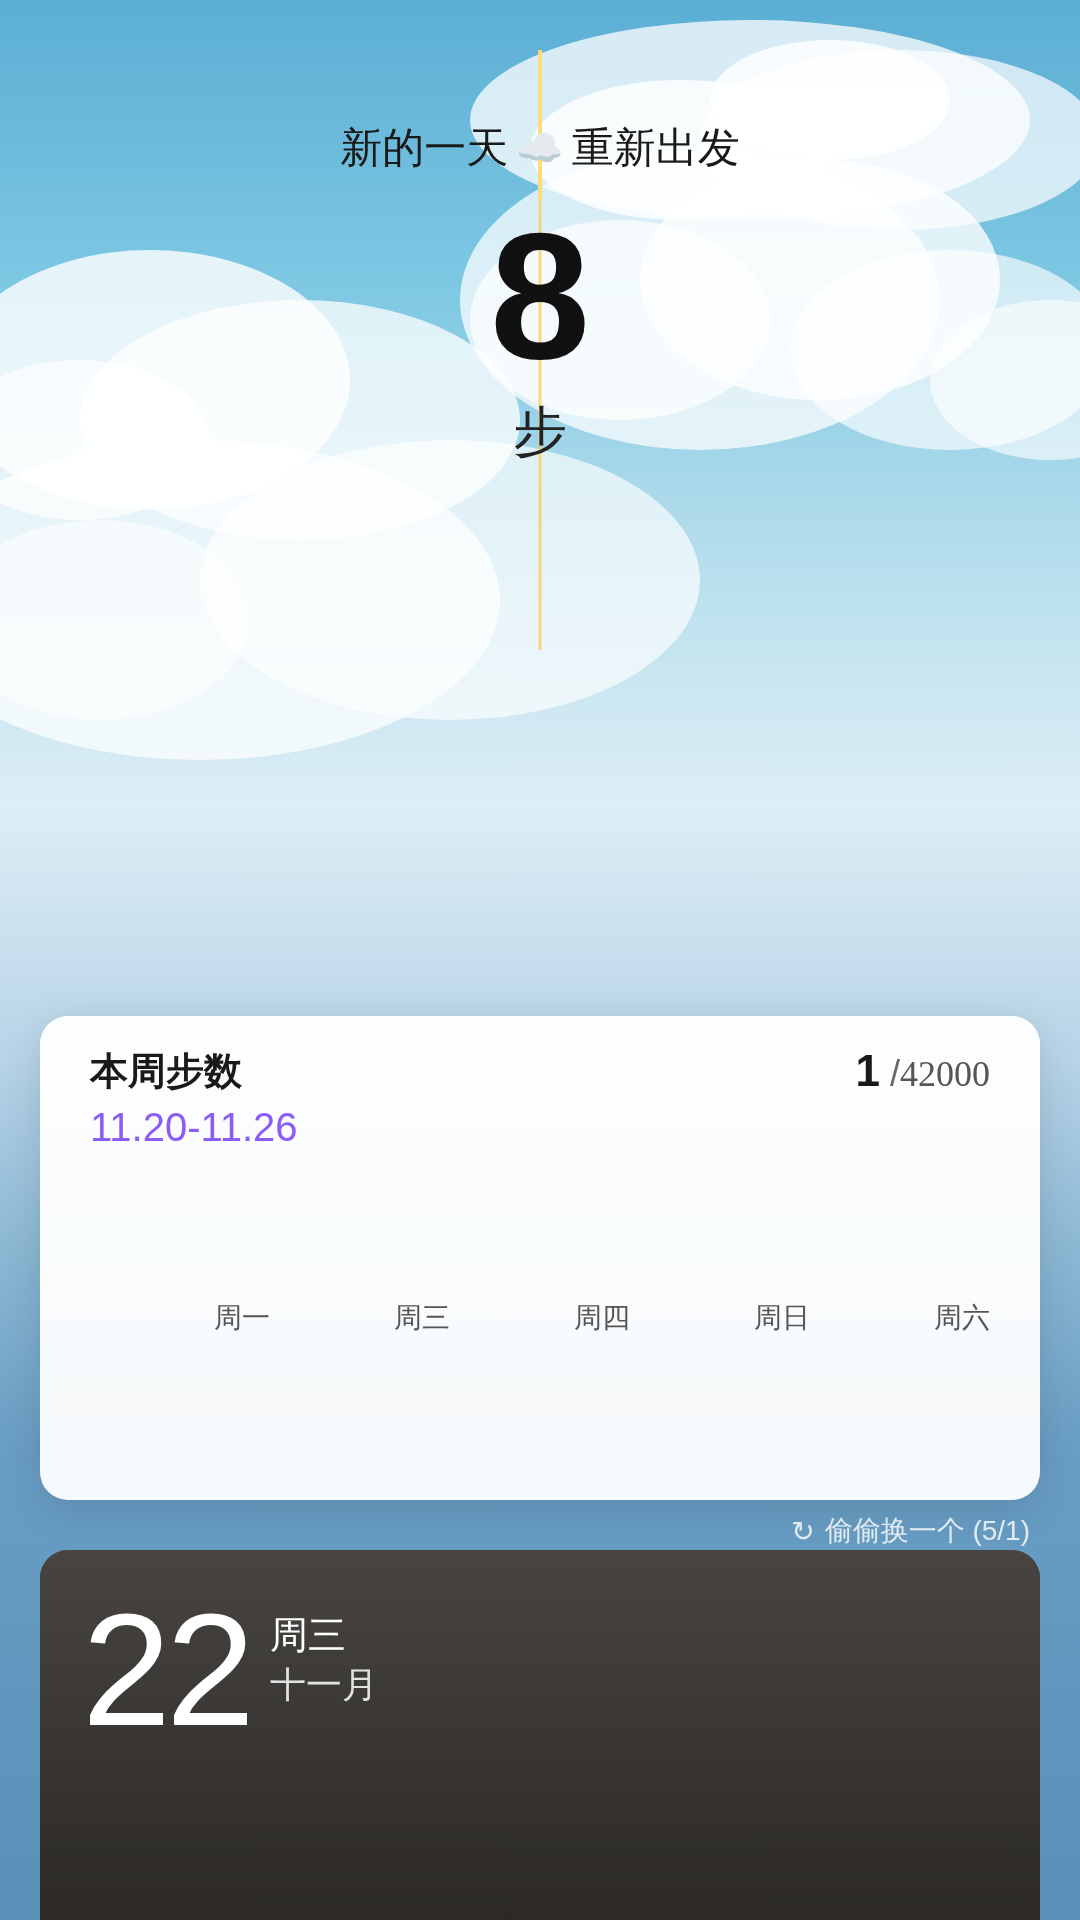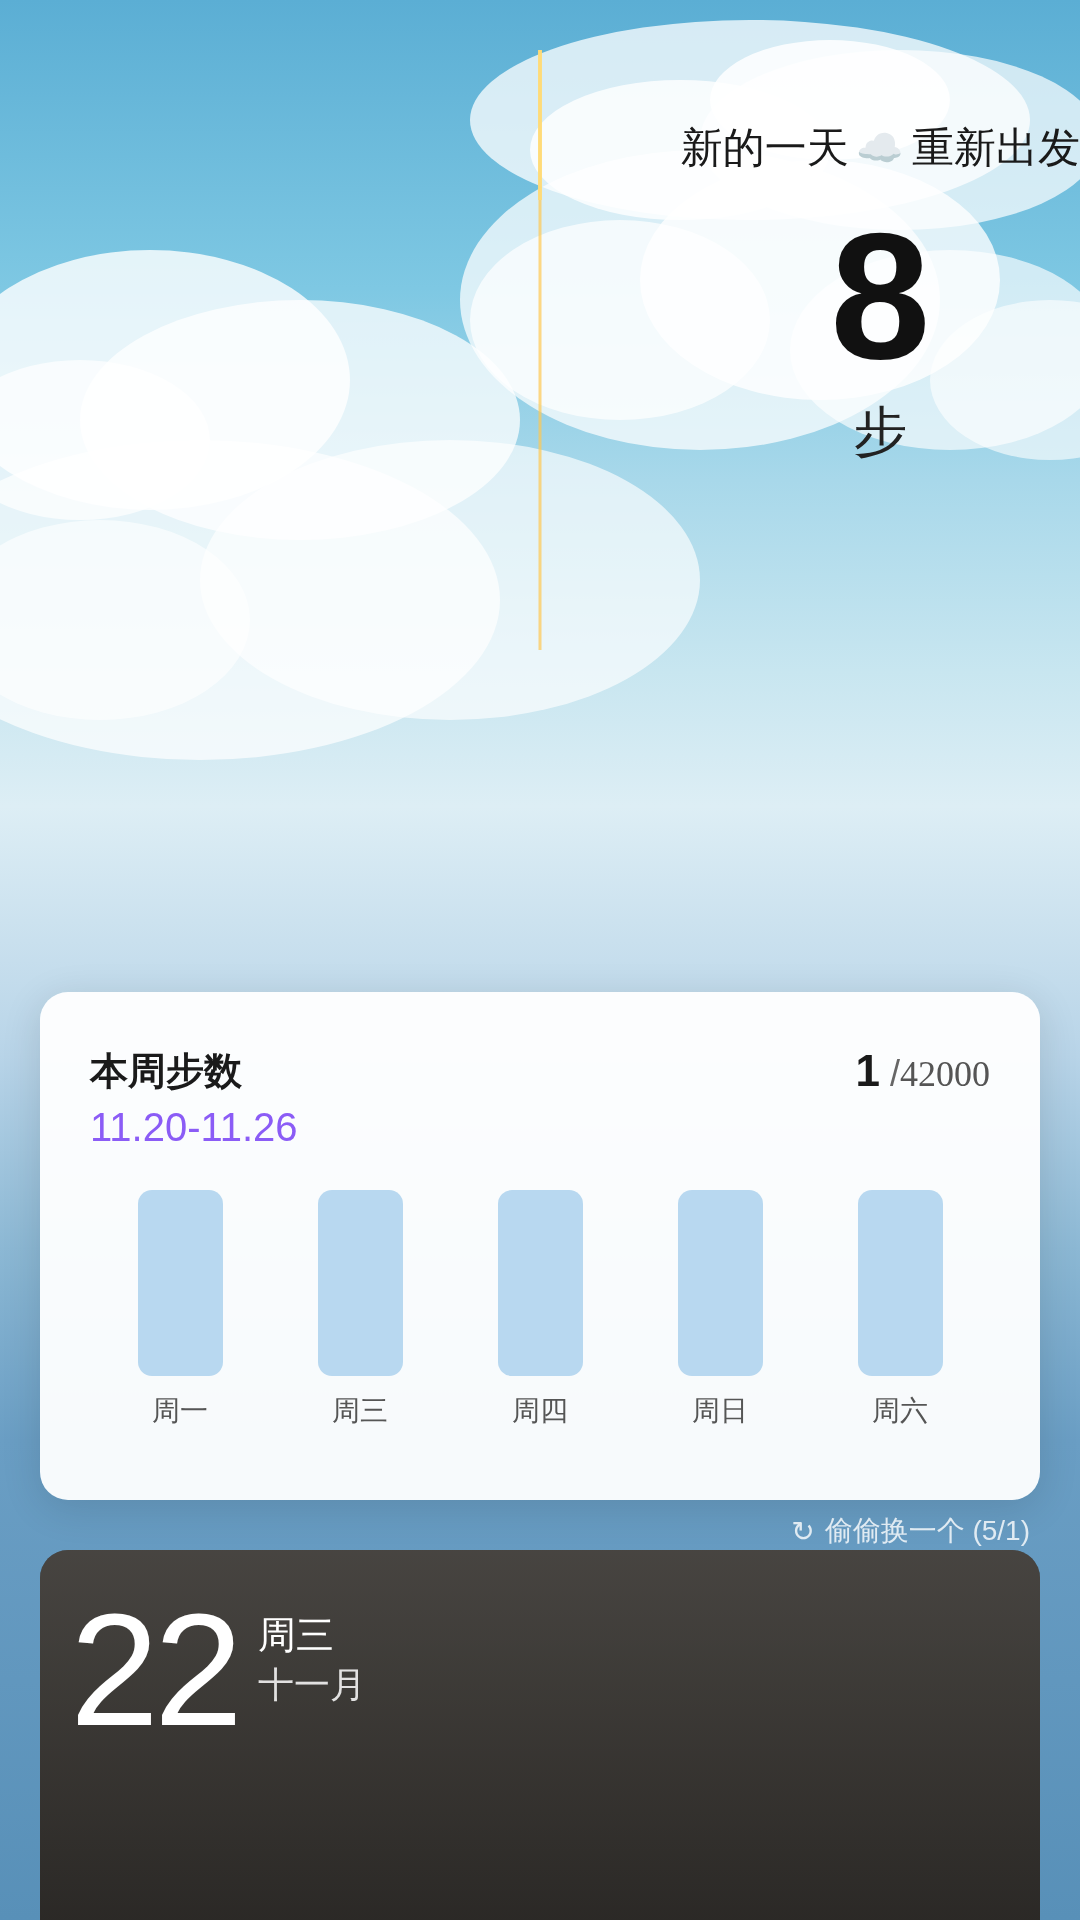--- a/index.html
+++ b/index.html
@@ -30,21 +30,21 @@
         #5890b8 100%
       );
     }
 
     .content-overlay {
       position: absolute;
       top: 0; left: 0;
       width: 100%; height: 100%;
       display: flex;
       flex-direction: column;
-      align-items: flex-end;
+      align-items: center;
     }
 
     .top-section {
       display: flex;
       flex-direction: column;
       align-items: center;
       padding-top: 120px;
       flex: 0 0 auto;
     }
 
@@ -80,21 +80,21 @@
     .card-section {
       position: absolute;
       bottom: 420px;
       left: 40px;
       right: 40px;
     }
 
     .steps-card {
       background: rgba(255,255,255,0.95);
       border-radius: 28px;
-      padding: 54px 50px 50px 50px;
+      padding: 30px 50px 50px 50px;
       box-shadow: 0 8px 40px rgba(0,0,0,0.12);
     }
 
     .card-header {
       display: flex;
       justify-content: space-between;
       align-items: flex-start;
       margin-bottom: 8px;
     }
 
@@ -135,21 +135,21 @@
     .bars-container {
       display: flex;
       justify-content: space-between;
       align-items: flex-end;
       height: 240px;
       margin-bottom: 20px;
     }
 
     .bar-item {
       display: flex;
-      flex-direction: column;
+      flex-direction: row;
       align-items: center;
       flex: 1;
       height: 100%;
     }
 
     .bar-fill {
       width: 85px;
       border-radius: 14px 14px 14px 14px;
       background: #b8d8f0;
       flex: 1;
@@ -192,21 +192,21 @@
       top: 0; left: 0; right: 0; bottom: 0;
       background: linear-gradient(
         180deg,
         rgba(80,70,60,0.6) 0%,
         rgba(40,35,30,0.8) 100%
       );
     }
 
     .bottom-card-content {
       position: relative;
-      padding: 40px 30px;
+      padding: 40px 42px;
       display: flex;
       align-items: flex-start;
       gap: 20px;
     }
 
     .date-number {
       font-size: 160px;
       font-weight: 300;
       color: white;
       line-height: 1;

